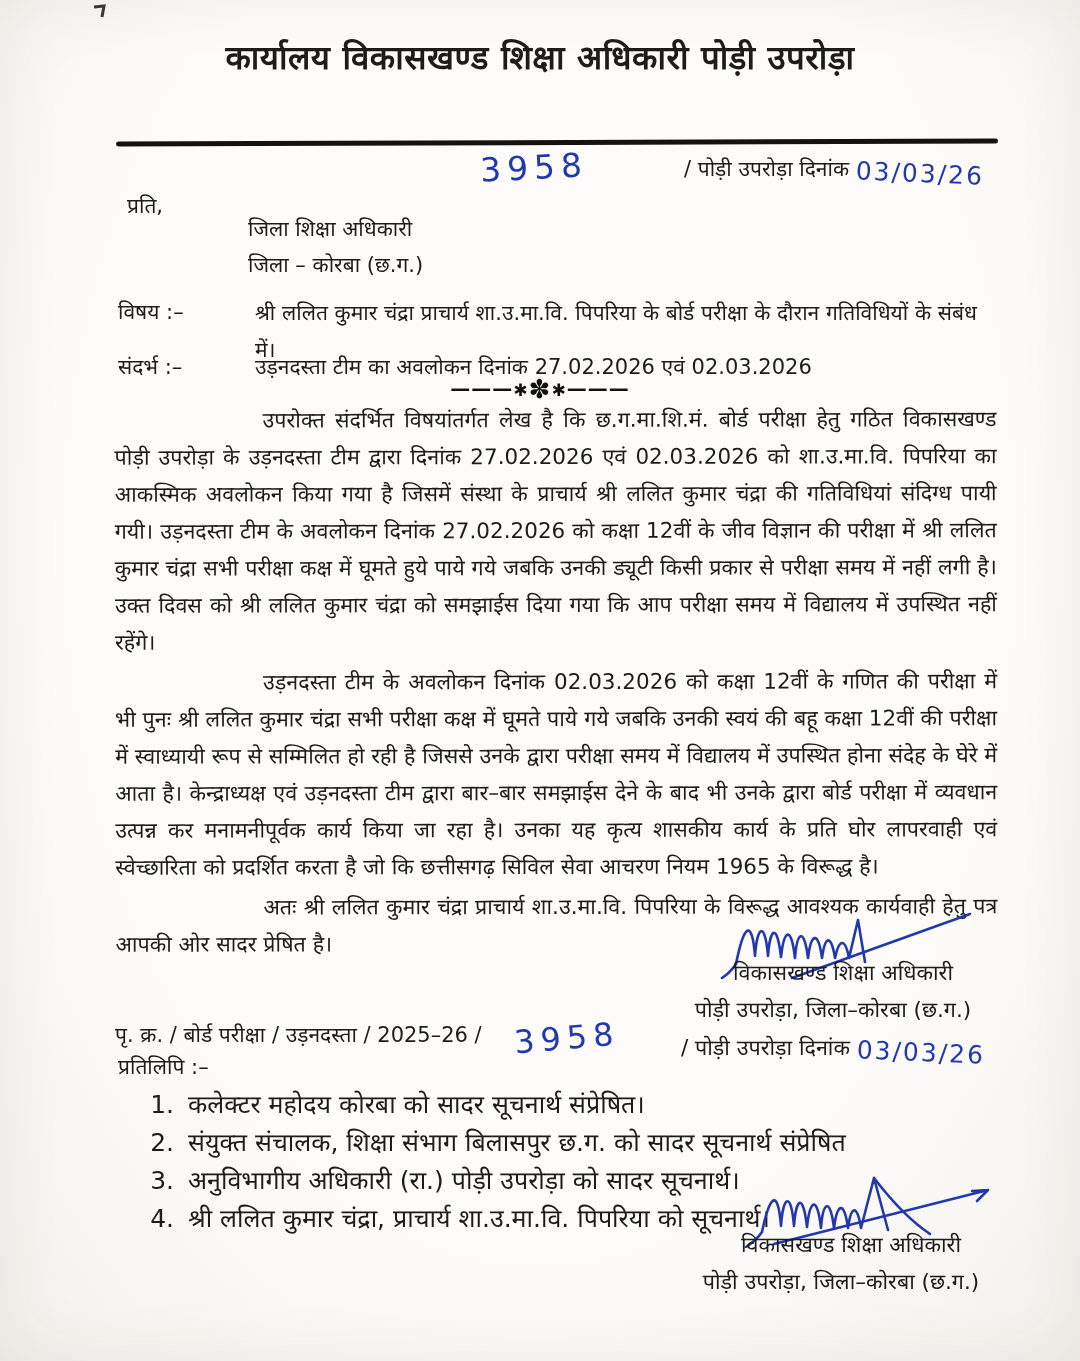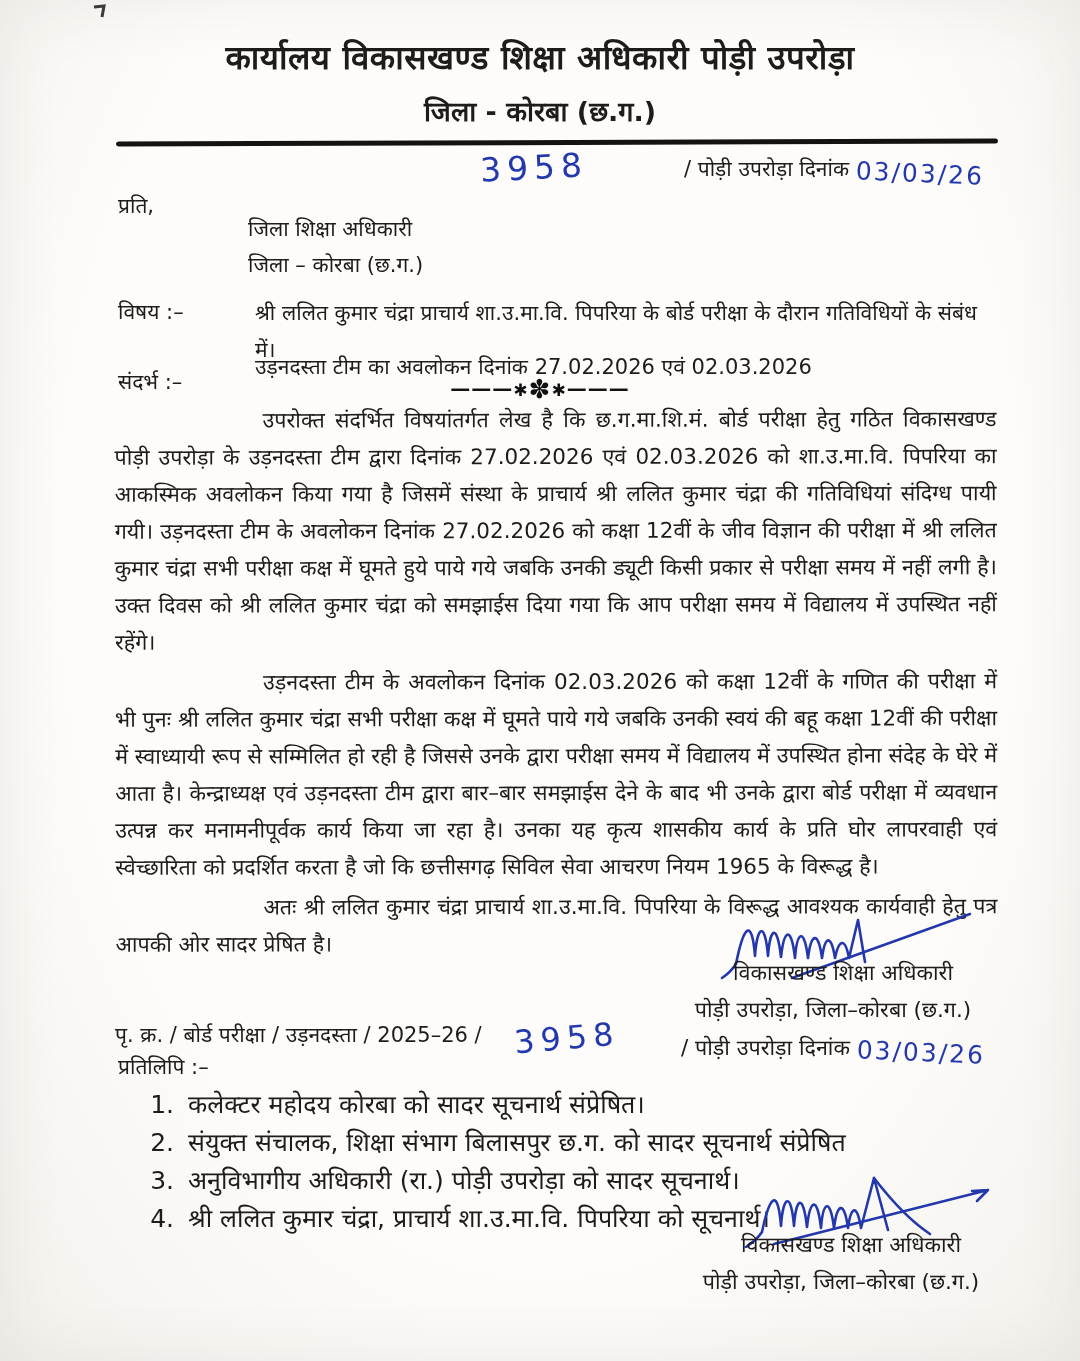--- a/index.html
+++ b/index.html
@@ -18,26 +18,26 @@
   .title { top:34px; font-size:33px; font-weight:bold; letter-spacing:.5px; }
   .subtitle { top:92px; font-size:27px; font-weight:bold; }
   .rule { top:140px; left:116px; width:882px; height:5px; background:#15130f; border-radius:3px; transform:rotate(-.18deg); }
   .printed { font-size:21px; font-weight:500; }
   .ink { color:#2438ae; font-family:"DejaVu Sans",sans-serif; }
   .hand-num { display:inline-block; font-size:33px; letter-spacing:6px; transform:rotate(-3deg); font-weight:500; }
   .hand-date { display:inline-block; font-size:25px; letter-spacing:2px; transform:rotate(2.5deg) translateY(6px); font-weight:500; }
   .ref-left { top:153px; left:118px; }
   .ref-num { top:148px; left:480px; }
   .ref-right { top:153px; left:684px; white-space:nowrap; }
-  .prati { top:191px; left:118px; }
+  .prati { top:191px; left:127px; }
   .addr1 { top:214px; left:248px; }
   .addr2 { top:250px; left:248px; }
   .subj-label { top:297px; left:118px; }
   .subj-text { top:295px; left:255px; width:740px; line-height:37px; }
-  .ref2-label { top:352px; left:118px;margin-top:15px; }
+  .ref2-label { top:352px; left:118px; }
   .ref2-text { top:352px; left:255px; }
   .divider { top:374px; font-weight:bold; letter-spacing:1px; color:#111; }
   .divider .dash { font-size:20px; vertical-align:3px; }
   .divider .star-s { font-size:17px; vertical-align:2px; }
   .divider .star-b { font-size:26px; }
   .body-block { top:401px; left:115px; width:882px; transform:rotate(-.1deg); }
   .body-block p { font-size:21.5px; font-weight:500; line-height:37px; text-align:justify; text-indent:148px; }
   .body-block p + p { margin-top:3px; }
   .sigblock { width:330px; text-align:center; }
   .sig-top { top:898px; left:668px; }
@@ -57,21 +57,20 @@
 </head>
 <body>
 
 <div class="page">
 
   <svg class="abs artifact" width="18" height="16" viewBox="0 0 18 16">
     <path d="M2,3 L12,2 L10,13" stroke="#3a3a3a" stroke-width="3" fill="none"></path>
   </svg>
 
   <div class="abs center title">कार्यालय विकासखण्ड शिक्षा अधिकारी पोड़ी उपरोड़ा</div>
-  <div class="abs center subtitle">जिला - कोरबा (छ.ग.)</div>
   <div class="abs rule"></div>
 
   <div class="abs ink hand-num ref-num">3958</div>
   <div class="abs printed ref-right">
     <span>/  पोड़ी उपरोड़ा दिनांक</span>
     <span class="ink hand-date">03/03/26</span>
   </div>
 
   <div class="abs printed prati">प्रति,</div>
   <div class="abs printed addr1">जिला शिक्षा अधिकारी</div>

